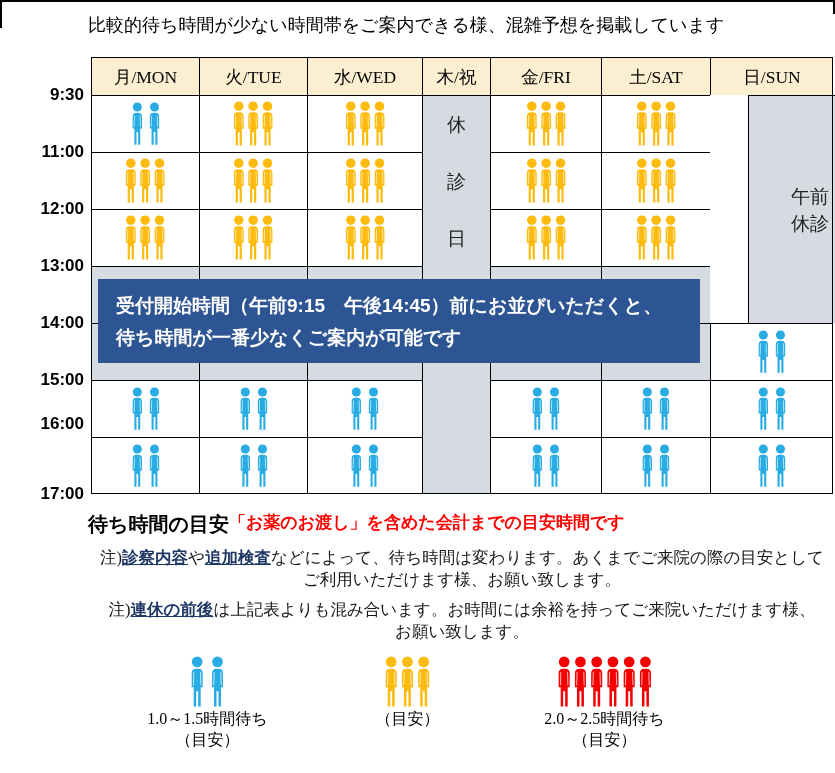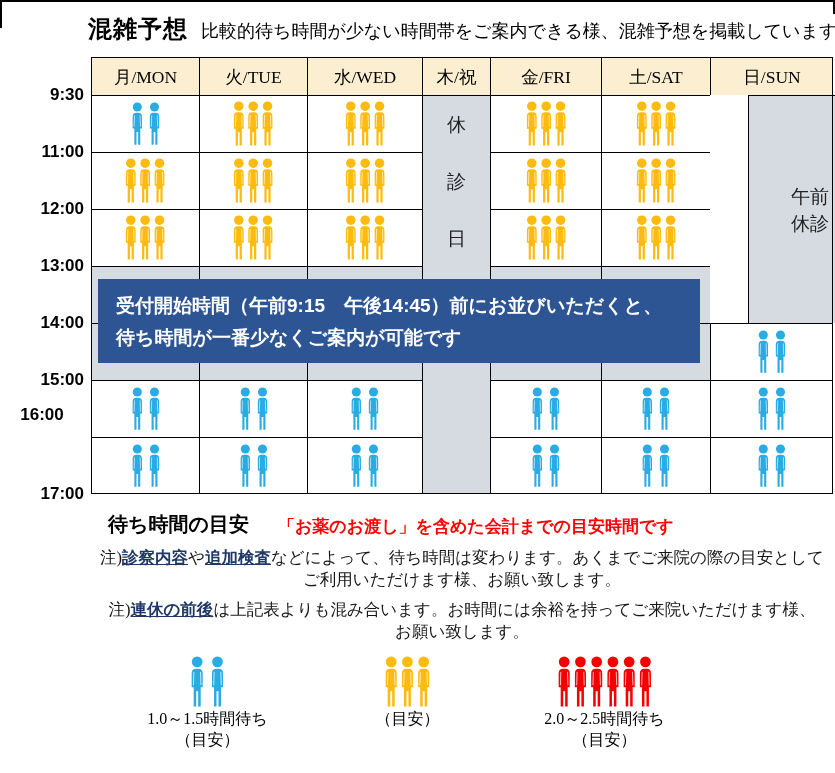--- a/index.html
+++ b/index.html
@@ -28,21 +28,21 @@
 
   .timelabel{position:absolute;left:0;width:84px;height:24px;line-height:24px;text-align:right;
              font-family:"Liberation Sans",sans-serif;font-size:17px;font-weight:600;color:#000;}
 
   
   .banner{position:absolute;left:98px;top:279px;width:602px;height:84px;background:var(--banner-bg);
           color:#fff;font-family:"Liberation Sans",sans-serif;font-weight:700;font-size:19px;
           line-height:32px;padding:11px 0 0 18px;box-sizing:border-box;z-index:5;}
 
   
-  .waithead{position:absolute;left:88px;top:511px;display:flex;align-items:flex-end;gap:29px;white-space:nowrap;margin-left:20px;}
+  .waithead{position:absolute;left:88px;top:511px;display:flex;align-items:flex-start;gap:0;white-space:nowrap;}
   .waithead .h{font-size:20px;font-weight:700;color:#000;}
   .waithead .r{font-size:17px;font-weight:700;color:var(--note-red);}
   .note{position:absolute;left:88px;width:748px;margin:0;font-size:16.5px;line-height:21.5px;color:#161616;text-align:center;}
   .note1{top:547px;}
   .note2{top:599px;}
   .emph{font-weight:700;text-decoration:underline;color:var(--emph-navy);}
 
   
   .legend-item{position:absolute;top:652px;text-align:center;}
   .legend-item.li0{left:125px;width:165px;}
@@ -53,21 +53,20 @@
 </style>
 </head>
 <body>
 
 <div class="page" style="--header-bg: #FBEED1; --closed-bg: #D6DAE1; --banner-bg: #2E5593; --note-red: #FF0000; --emph-navy: #1F3864;">
   <div class="topline"></div>
   <div class="stub-left"></div>
   <div class="stub-right"></div>
 
   <div class="titlerow">
-    <span class="title">混雑予想</span>
     <span class="subtitle">比較的待ち時間が少ない時間帯をご案内できる様、混雑予想を掲載しています</span>
   </div>
 
   <div id="table-layer">
       <div class="cell headercell" style="left: 91px; top: 57px; width: 108px; height: 38px;">月/MON</div>
       <div class="cell headercell" style="left: 199px; top: 57px; width: 108px; height: 38px;">火/TUE</div>
       <div class="cell headercell" style="left: 307px; top: 57px; width: 115px; height: 38px;">水/WED</div>
       <div class="cell headercell" style="left: 422px; top: 57px; width: 68px; height: 38px;">木/祝</div>
       <div class="cell headercell" style="left: 490px; top: 57px; width: 111px; height: 38px;">金/FRI</div>
       <div class="cell headercell" style="left: 601px; top: 57px; width: 109px; height: 38px;">土/SAT</div>
@@ -643,15 +642,15 @@
       </div>
     <div class="legend-label">2.0～2.5時間待ち</div>
     <div class="legend-label">（目安）</div>
   </div>
 <div class="timelabel" style="top: 83px;">9:30</div>
     <div class="timelabel" style="top: 140px;">11:00</div>
     <div class="timelabel" style="top: 197px;">12:00</div>
     <div class="timelabel" style="top: 254px;">13:00</div>
     <div class="timelabel" style="top: 311px;">14:00</div>
     <div class="timelabel" style="top: 368px;">15:00</div>
-    <div class="timelabel" style="top: 403px; text-align: center;">16:00</div>
+    <div class="timelabel" style="top: 412px;">16:00</div>
     <div class="timelabel" style="top: 482px;">17:00</div>
   </div>
 
 </body></html>

